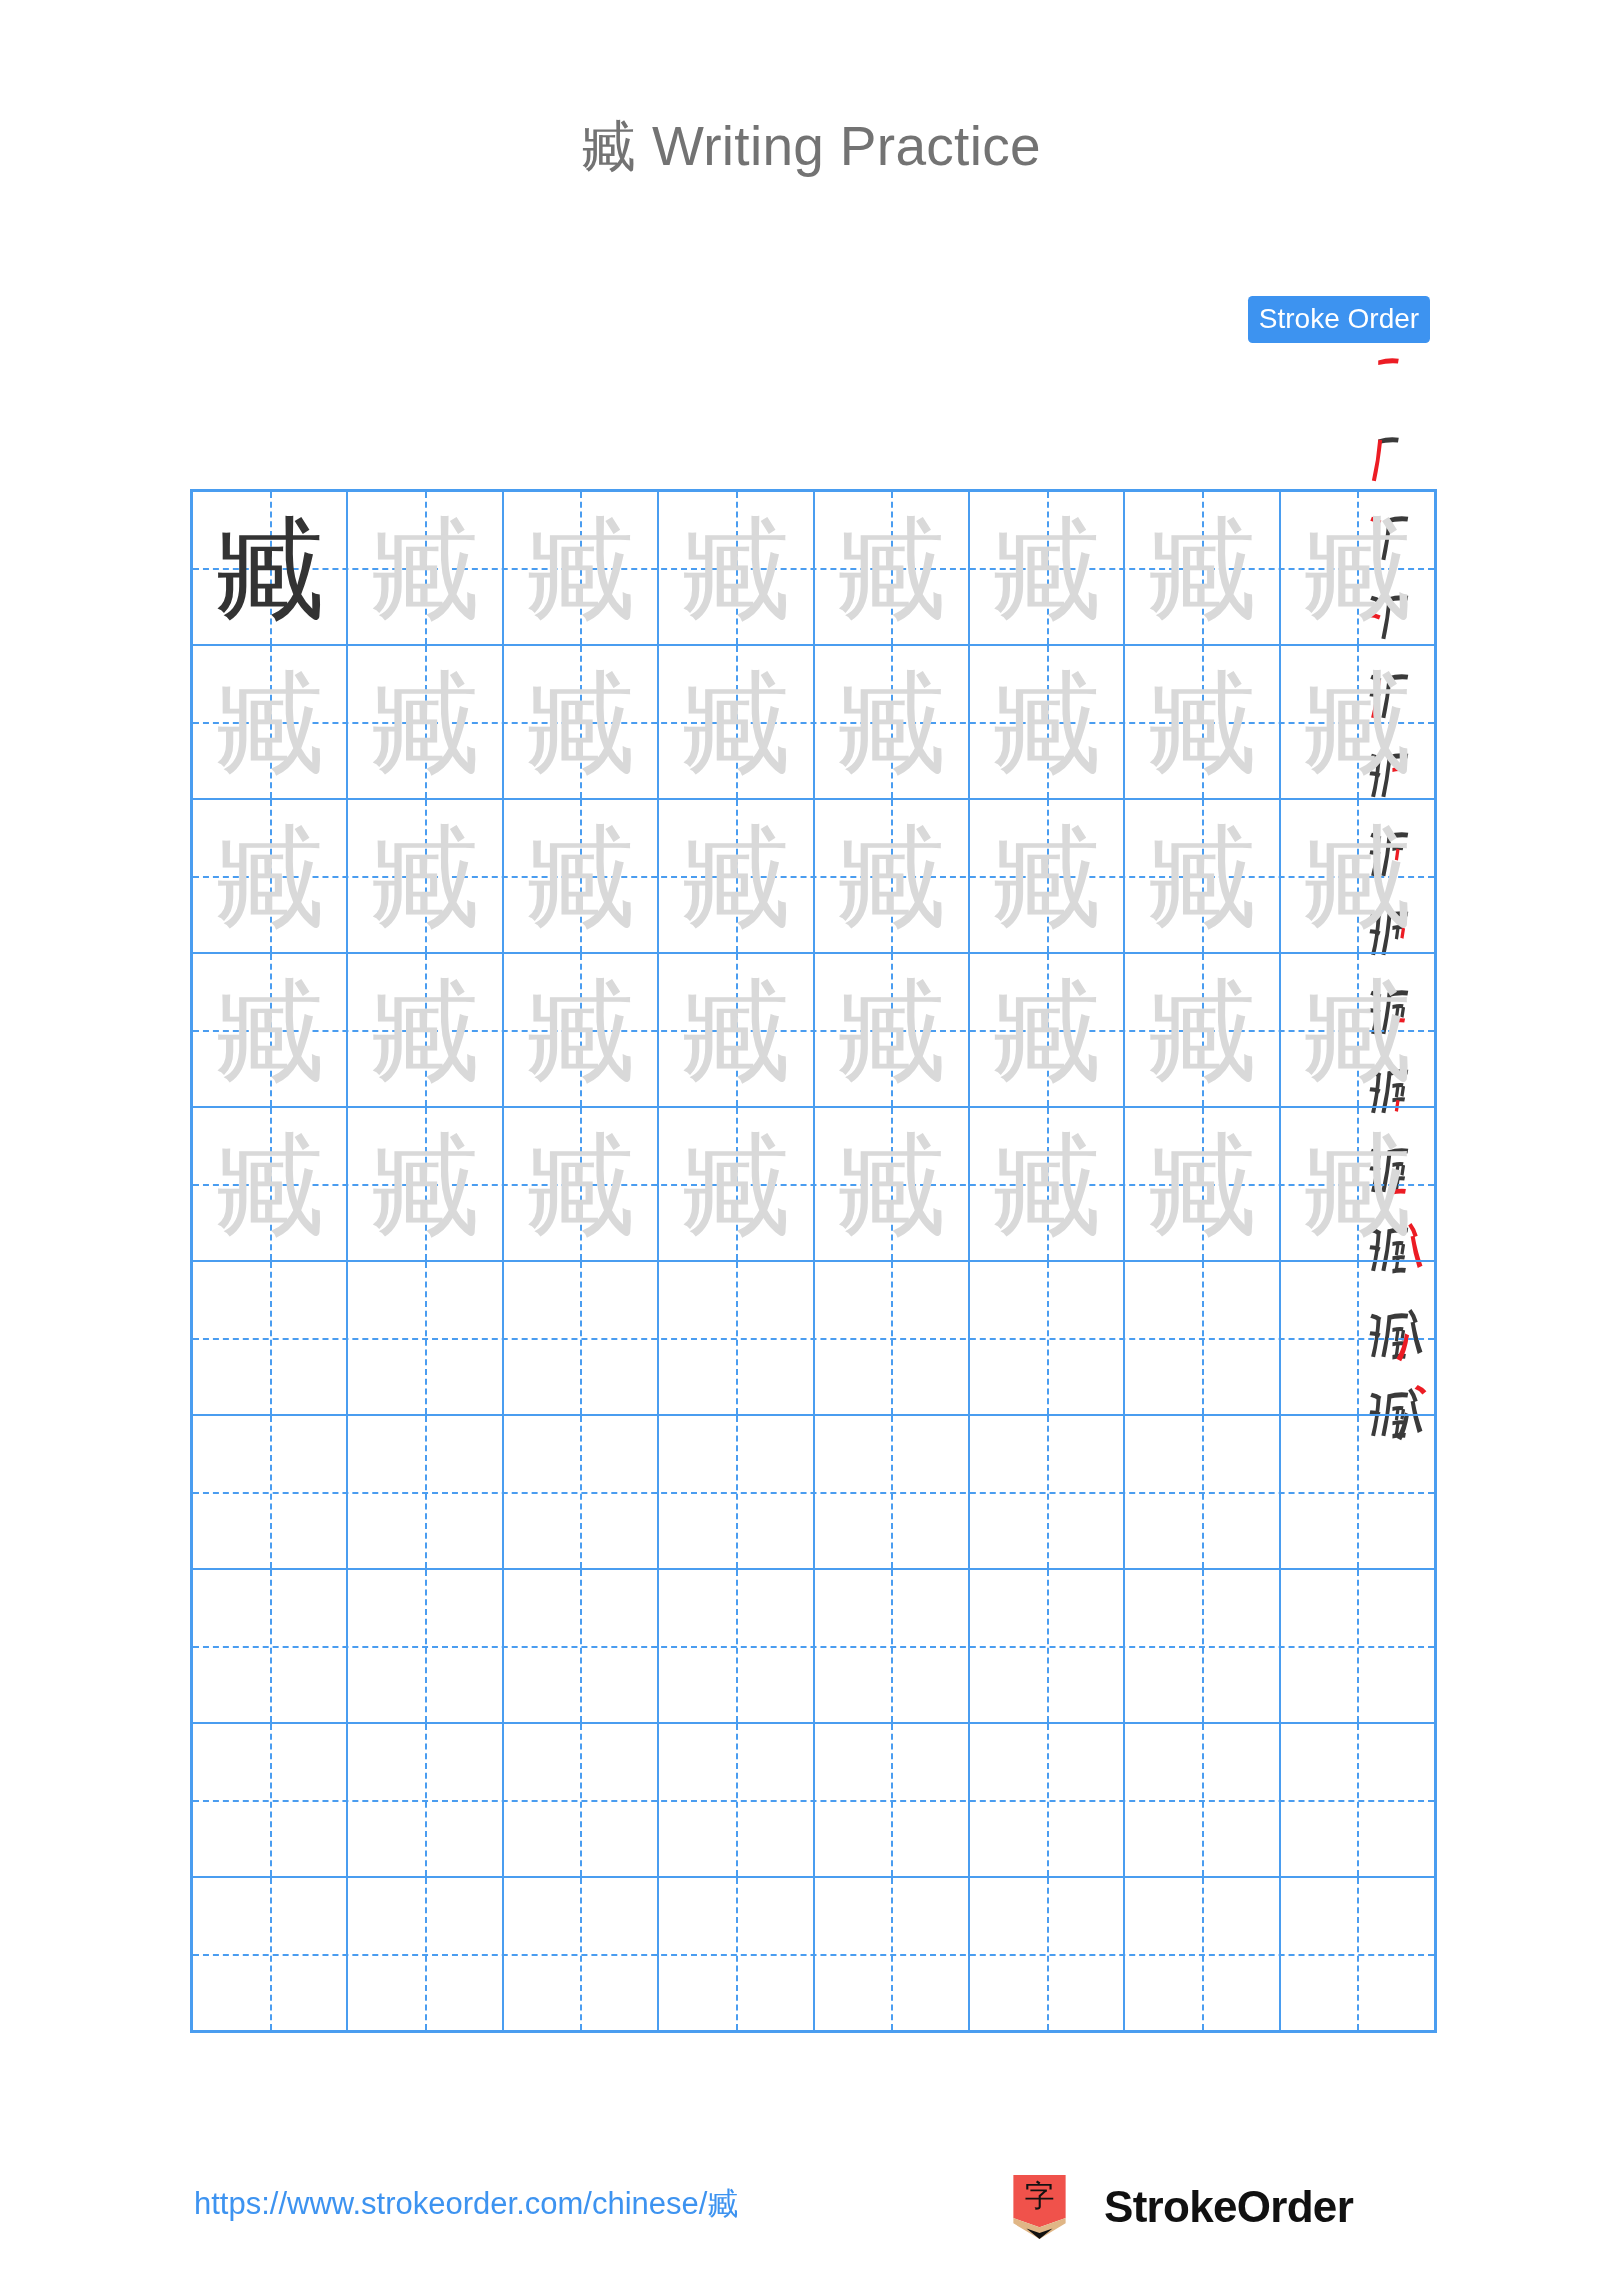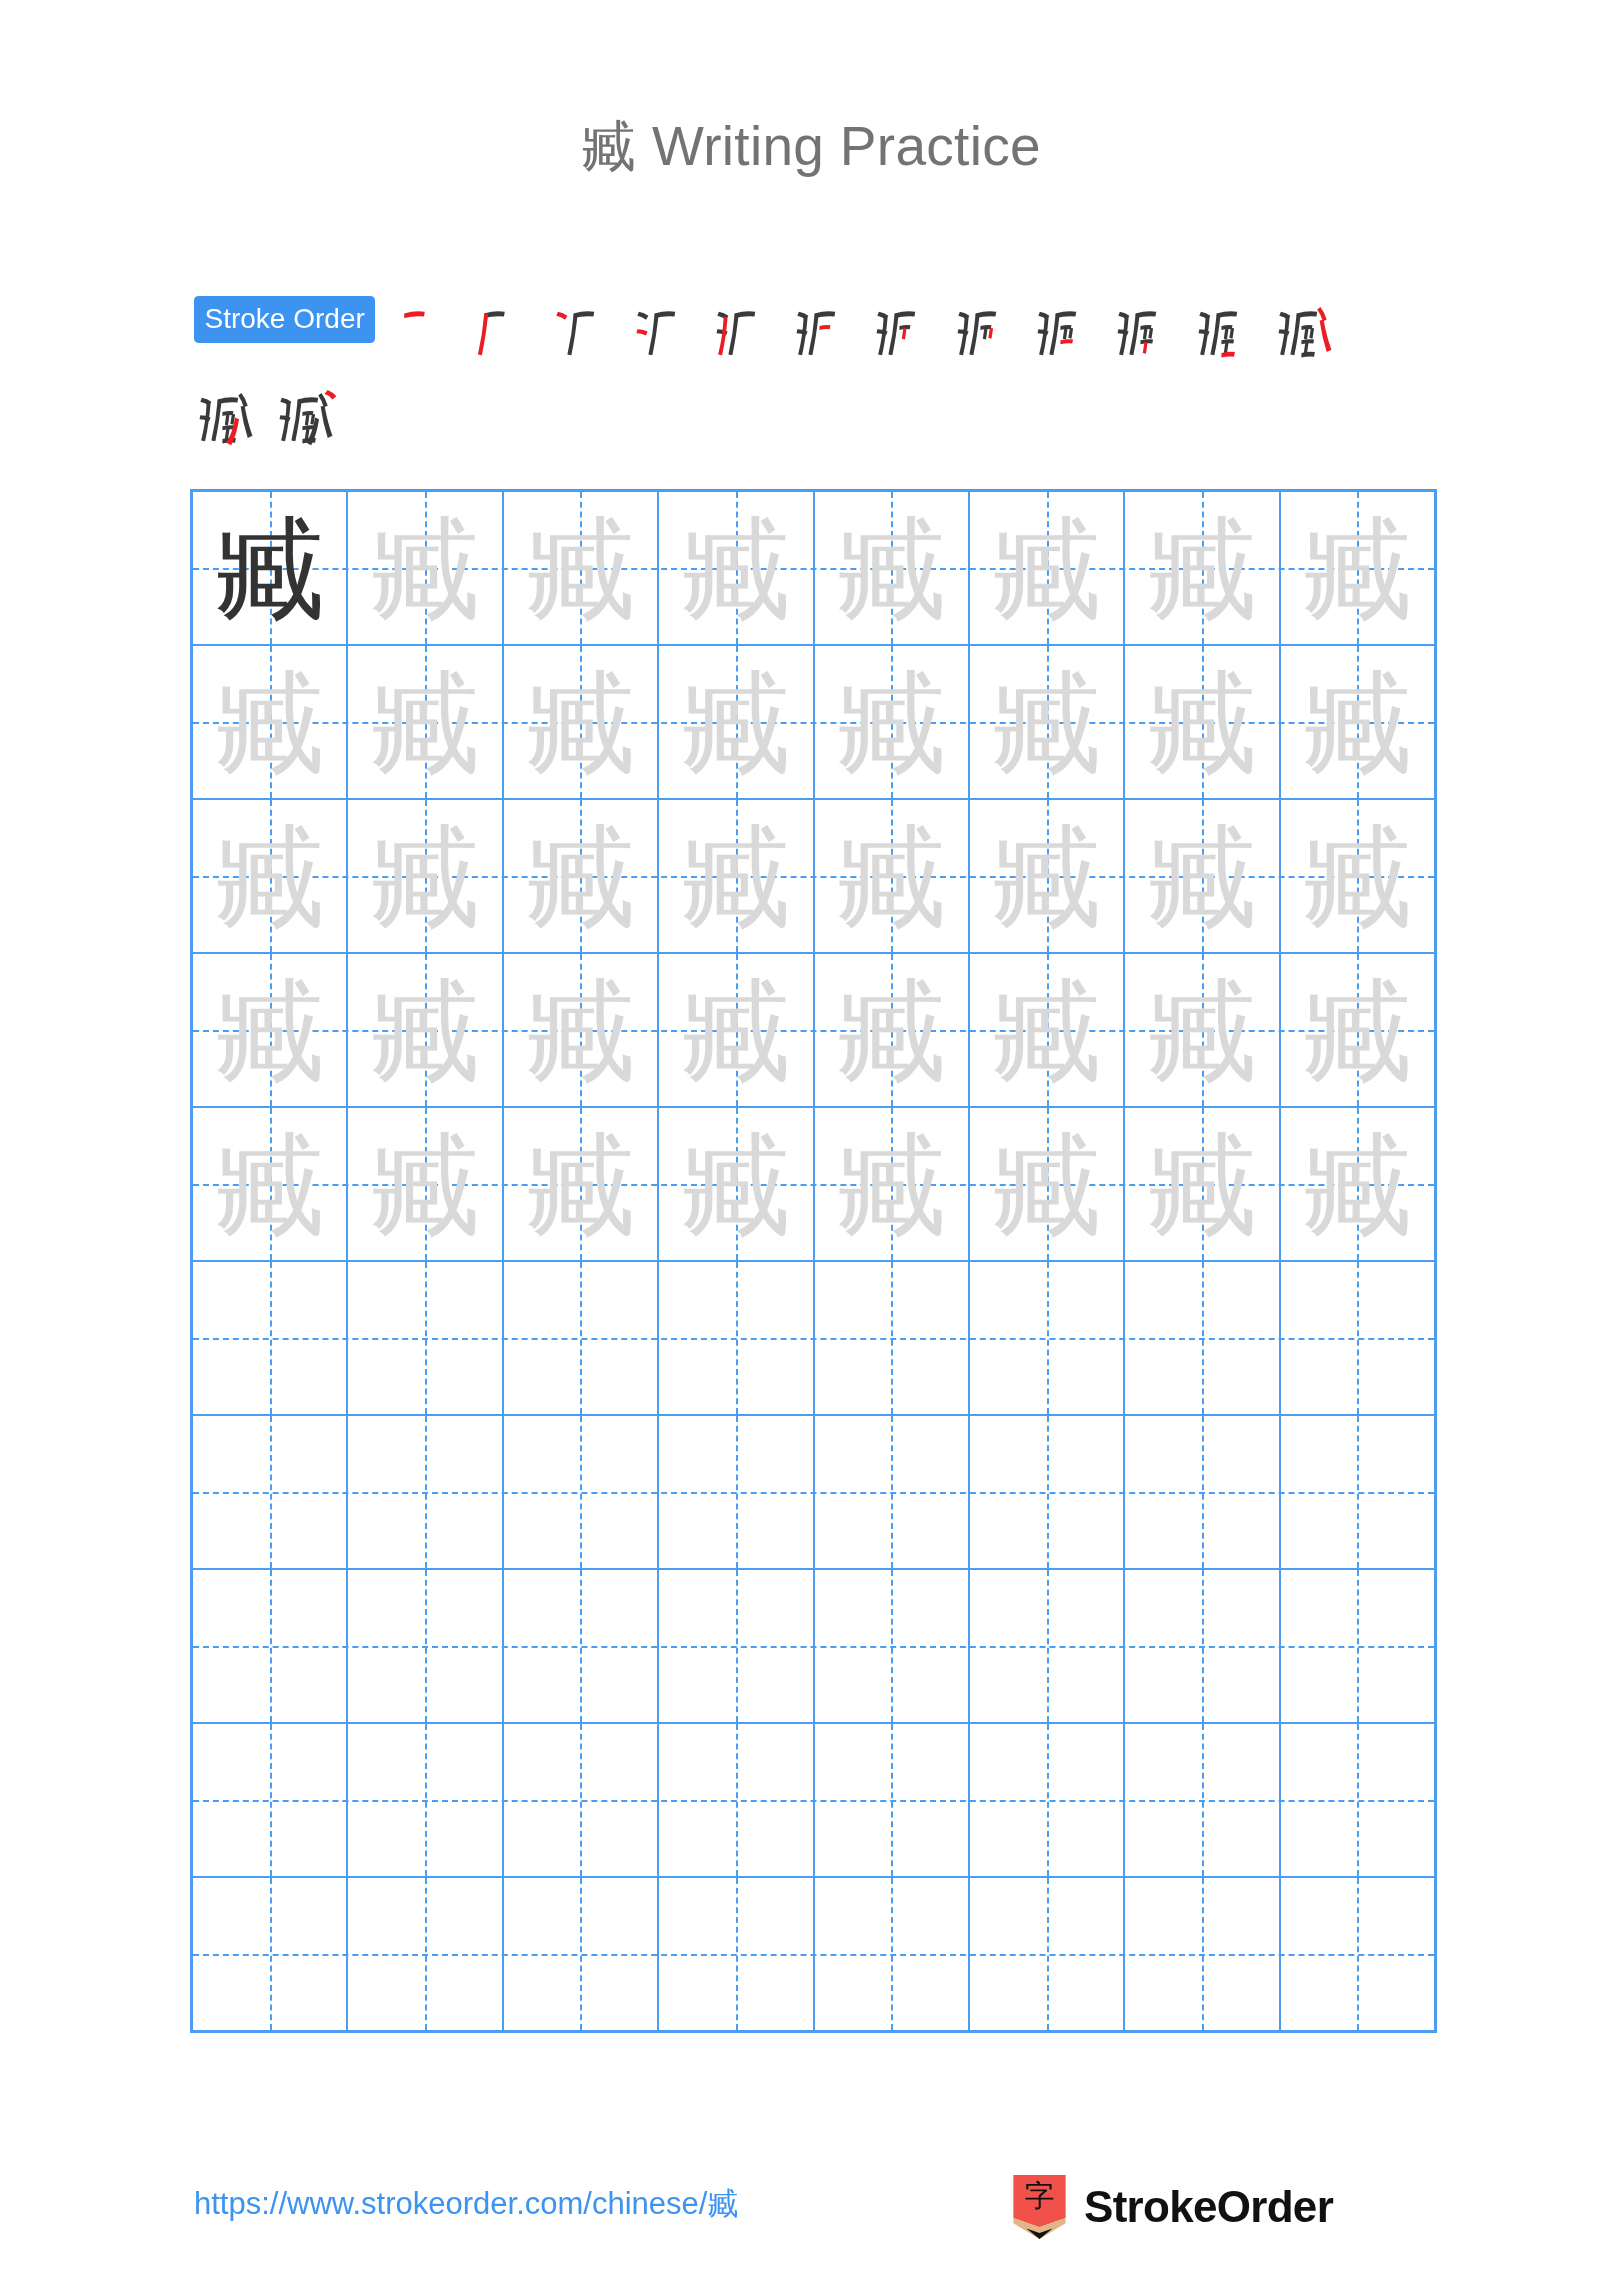--- a/index.html
+++ b/index.html
@@ -32,22 +32,23 @@
 
   
   .stroke-order-section {
     position: absolute;
     left: 194px;
     top: 296px;
     width: 1250px;
   }
   .so-row {
     display: flex;
-    align-items: flex-start;
+    align-items: flex-end;
     flex-wrap: nowrap;
+    flex-direction: column;
   }
   .so-row-2 {
     margin-top: 6.5px;
   }
   .stroke-order-badge {
     background: #3d93f0;
     color: #ffffff;
     font-size: 28px;
     line-height: 1;
     padding: 8.5px 10.5px 10.5px 10.5px;
@@ -157,20 +158,21 @@
     position: relative;
     margin-right: 17px;
     flex: 0 0 auto;
   }
   .brand-name {
     font-size: 44px;
     font-weight: bold;
     color: #111111;
     letter-spacing: -0.7px;
     white-space: nowrap;
+    margin-left: 20px;
   }
 </style>
 </head>
 <body>
 
 <div class="page-title">臧 Writing Practice</div>
 
 <div class="stroke-order-section">
 
   <div class="so-row">

